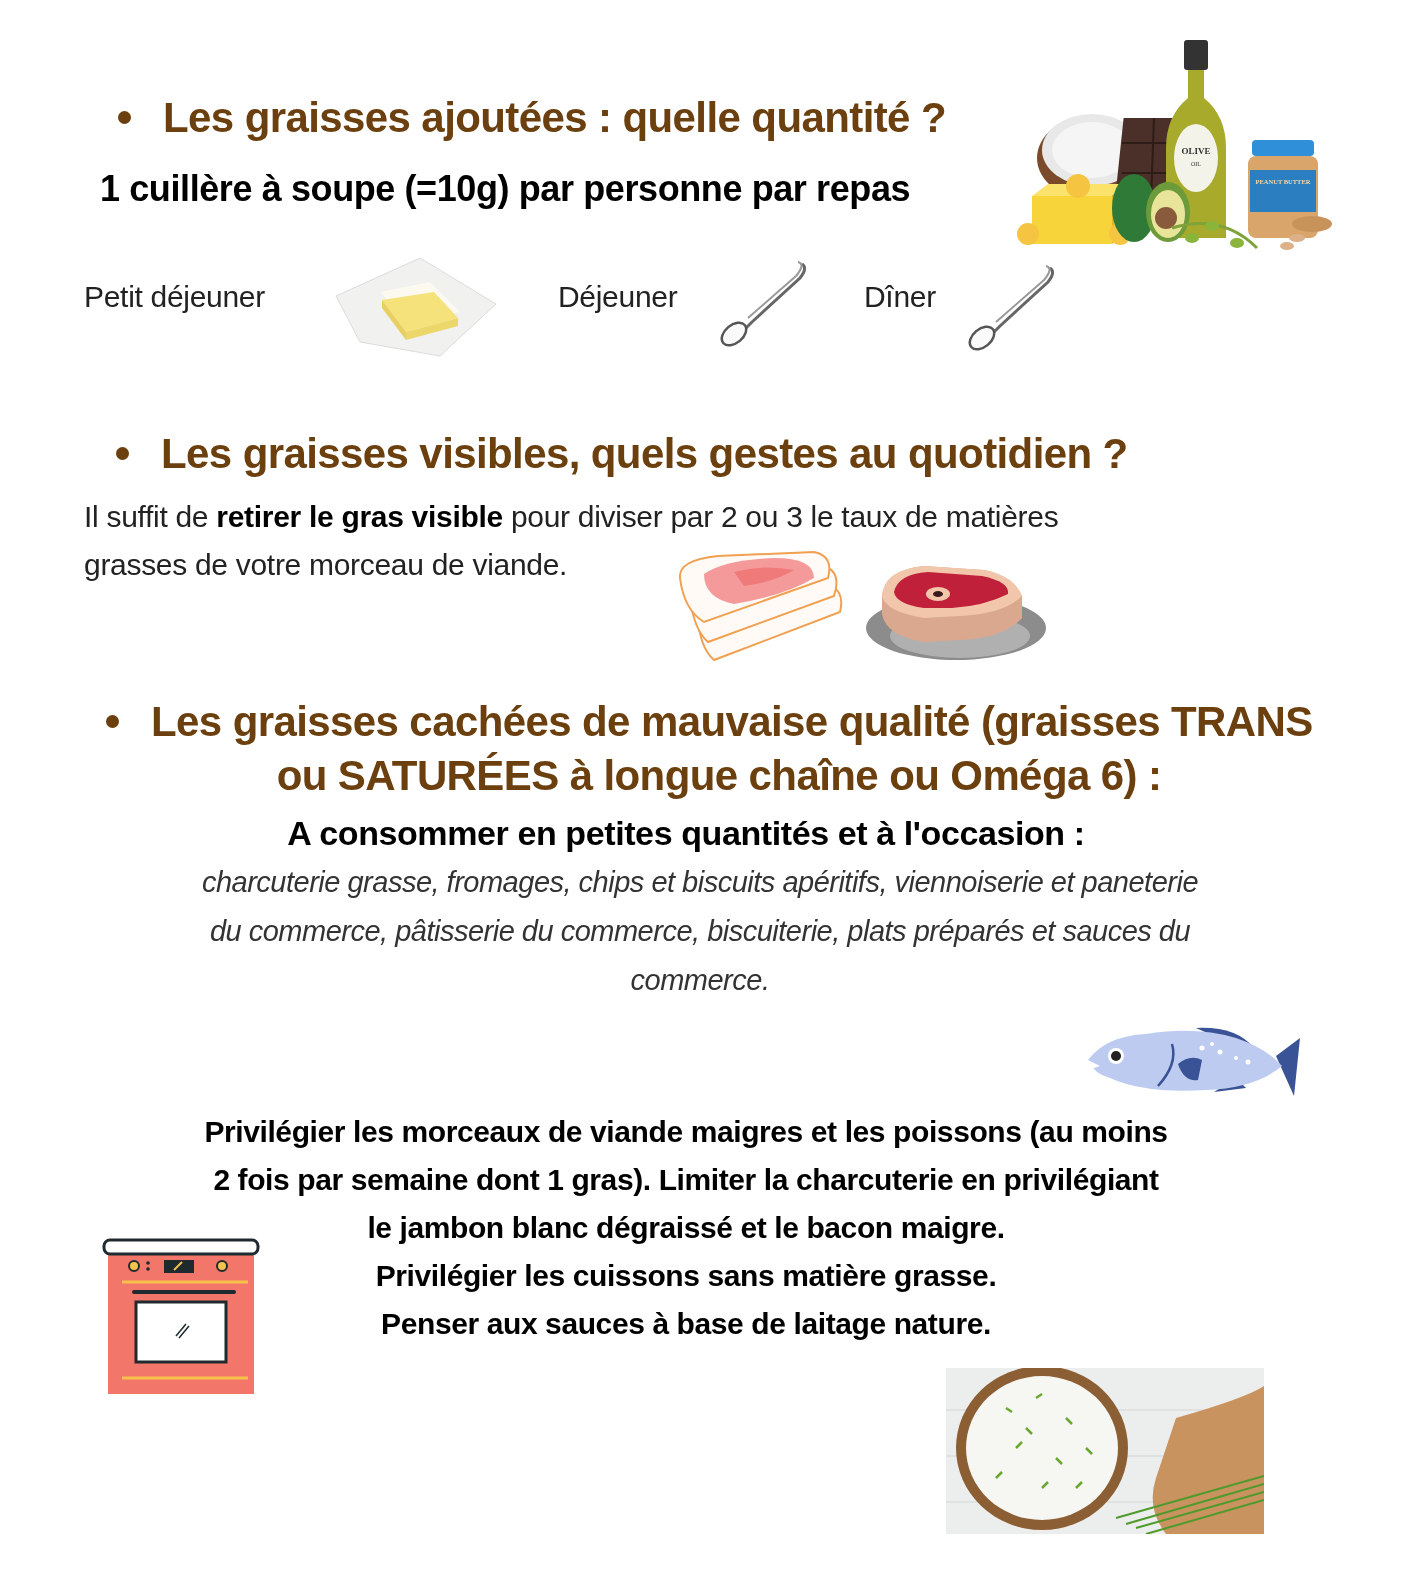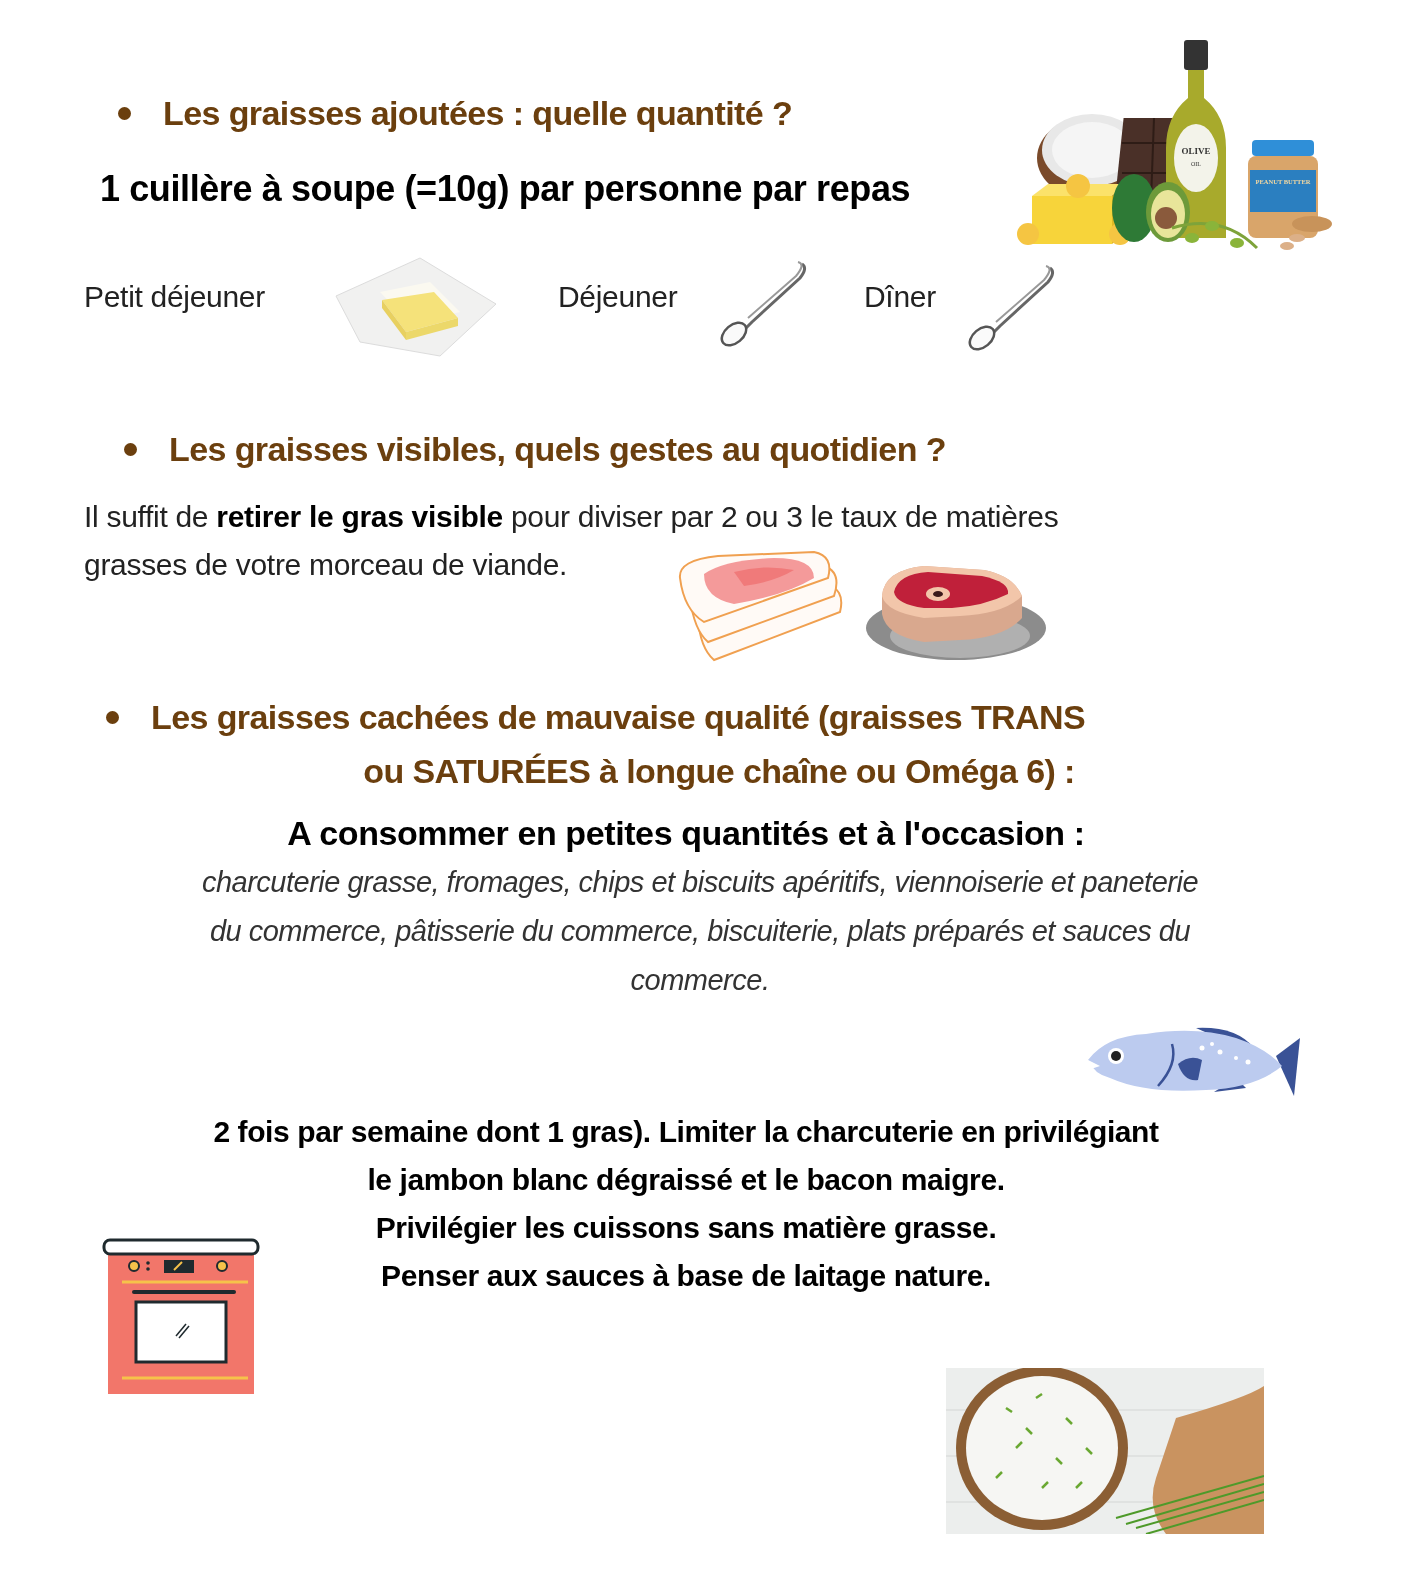--- a/index.html
+++ b/index.html
@@ -3,21 +3,21 @@
 <meta charset="utf-8">
 <style>
   * { margin: 0; padding: 0; box-sizing: border-box; }
   html, body { width: 1410px; height: 1593px; background: #ffffff; overflow: hidden; }
   body { position: relative; font-family: "Liberation Sans", "DejaVu Sans", sans-serif; color: #000; }
   .abs { position: absolute; }
   .heading {
     color: #6b3f0e;
     font-family: "Liberation Sans", sans-serif;
     font-weight: bold;
-    font-size: 34px;
+    font-size: 42px;
     letter-spacing: -0.6px;
     white-space: nowrap;
   }
   .bullet { display: inline-block; width: 13px; height: 13px; border-radius: 50%; background: #6b3f0e; vertical-align: middle; margin-right: 32px; position: relative; top: -3px; }
   .sub-bold { font-weight: bold; font-size: 36px; letter-spacing: -0.4px; color: #000; white-space: nowrap; }
   .light { font-weight: normal; color: #222; font-size: 30px; letter-spacing: -0.3px; white-space: nowrap; }
   .meal { font-size: 30px; color: #222; letter-spacing: -0.3px; white-space: nowrap; }
   .italic-list { font-style: italic; color: #333; font-size: 29px; text-align: center; line-height: 49px; letter-spacing: -0.5px; padding-left: 28px; }
   .center-bold { font-weight: bold; font-size: 30px; text-align: center; line-height: 48px; letter-spacing: -0.4px; color: #000; }
 </style>
@@ -101,21 +101,21 @@
 
 <div class="abs meal" style="left:864px; top:280px;">Dîner</div>
 <div class="abs" style="left:962px; top:262px; width:96px; height:90px;">
   <svg width="96" height="90" viewBox="0 0 96 90">
     <path d="M88 6 Q94 10 86 20 L38 64 Q30 72 26 76" stroke="#666" stroke-width="3" fill="none"></path>
     <path d="M84 4 Q92 6 82 18 L34 60" stroke="#999" stroke-width="2" fill="none"></path>
     <ellipse cx="20" cy="76" rx="14" ry="9" transform="rotate(-40 20 76)" fill="#fafafa" stroke="#555" stroke-width="2.5"></ellipse>
   </svg>
 </div>
 
-<div class="abs heading" style="left:124px; top:430px;">
+<div class="abs heading" style="left:116px; top:430px;">
   <span class="bullet"></span><span>Les graisses visibles, quels gestes au quotidien ?</span>
 </div>
 
 <div class="abs light" style="left:84px; top:500px;">
   <span>Il suffit de </span><b style="color:#000;">retirer le gras visible</b><span> pour diviser par 2 ou 3 le taux de matières</span>
 </div>
 <div class="abs light" style="left:84px; top:548px;">grasses de votre morceau de viande.</div>
 
 <div class="abs" style="left:674px; top:548px; width:176px; height:120px;">
   <svg width="176" height="120" viewBox="0 0 176 120">
@@ -171,20 +171,21 @@
         <circle cx="134" cy="44" r="2.5"></circle>
         <circle cx="150" cy="50" r="2"></circle>
         <circle cx="162" cy="54" r="2.5"></circle>
         <circle cx="102" cy="88" r="2"></circle>
         <circle cx="134" cy="88" r="2.5"></circle>
       </g>
   </svg>
 </div>
 
 <div class="abs center-bold" style="left:0; width:1372px; top:1108px;">
+  <div>Privilégier les morceaux de viande maigres et les poissons (au moins</div>
   <div>2 fois par semaine dont 1 gras). Limiter la charcuterie en privilégiant</div>
   <div>le jambon blanc dégraissé et le bacon maigre.</div>
   <div>Privilégier les cuissons sans matière grasse.</div>
   <div>Penser aux sauces à base de laitage nature.</div>
 </div>
 
 <div class="abs" style="left:102px; top:1236px; width:160px; height:160px;">
   <svg width="160" height="160" viewBox="0 0 160 160">
     <rect x="6" y="16" width="146" height="142" fill="#f2766a"></rect>
     <rect x="2" y="4" width="154" height="14" rx="6" fill="#fff" stroke="#1f2a2e" stroke-width="3"></rect>

